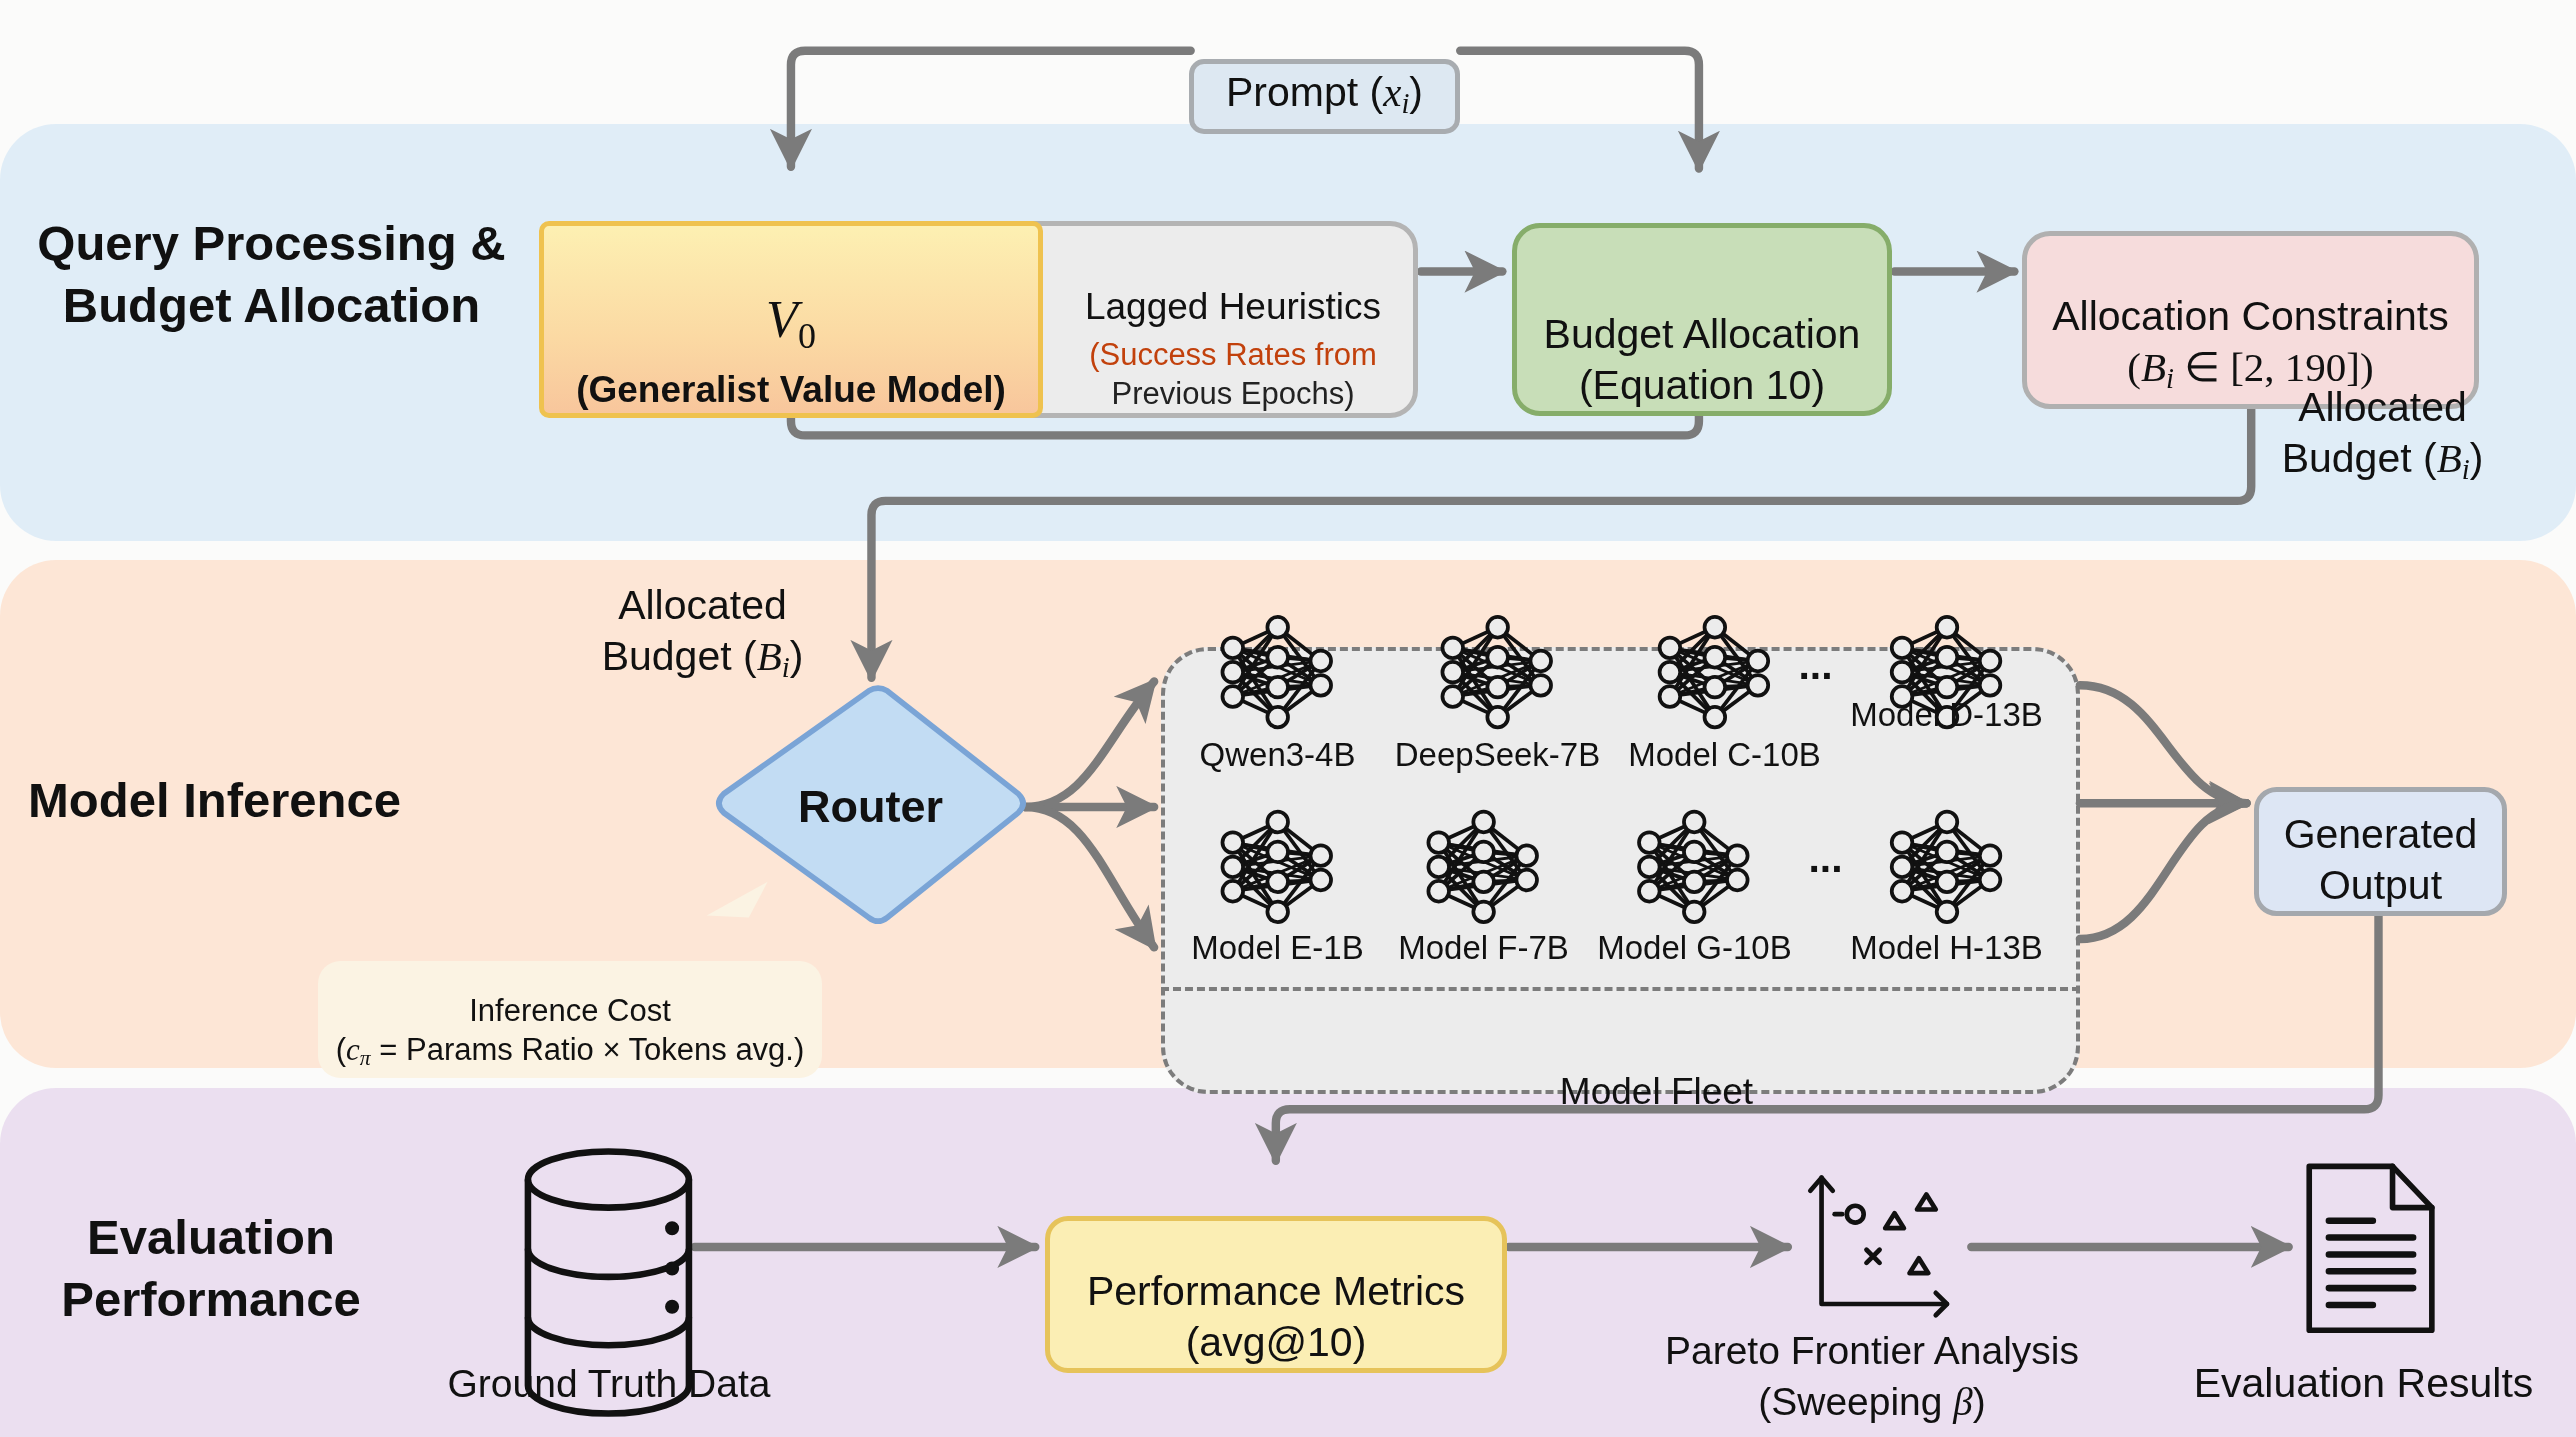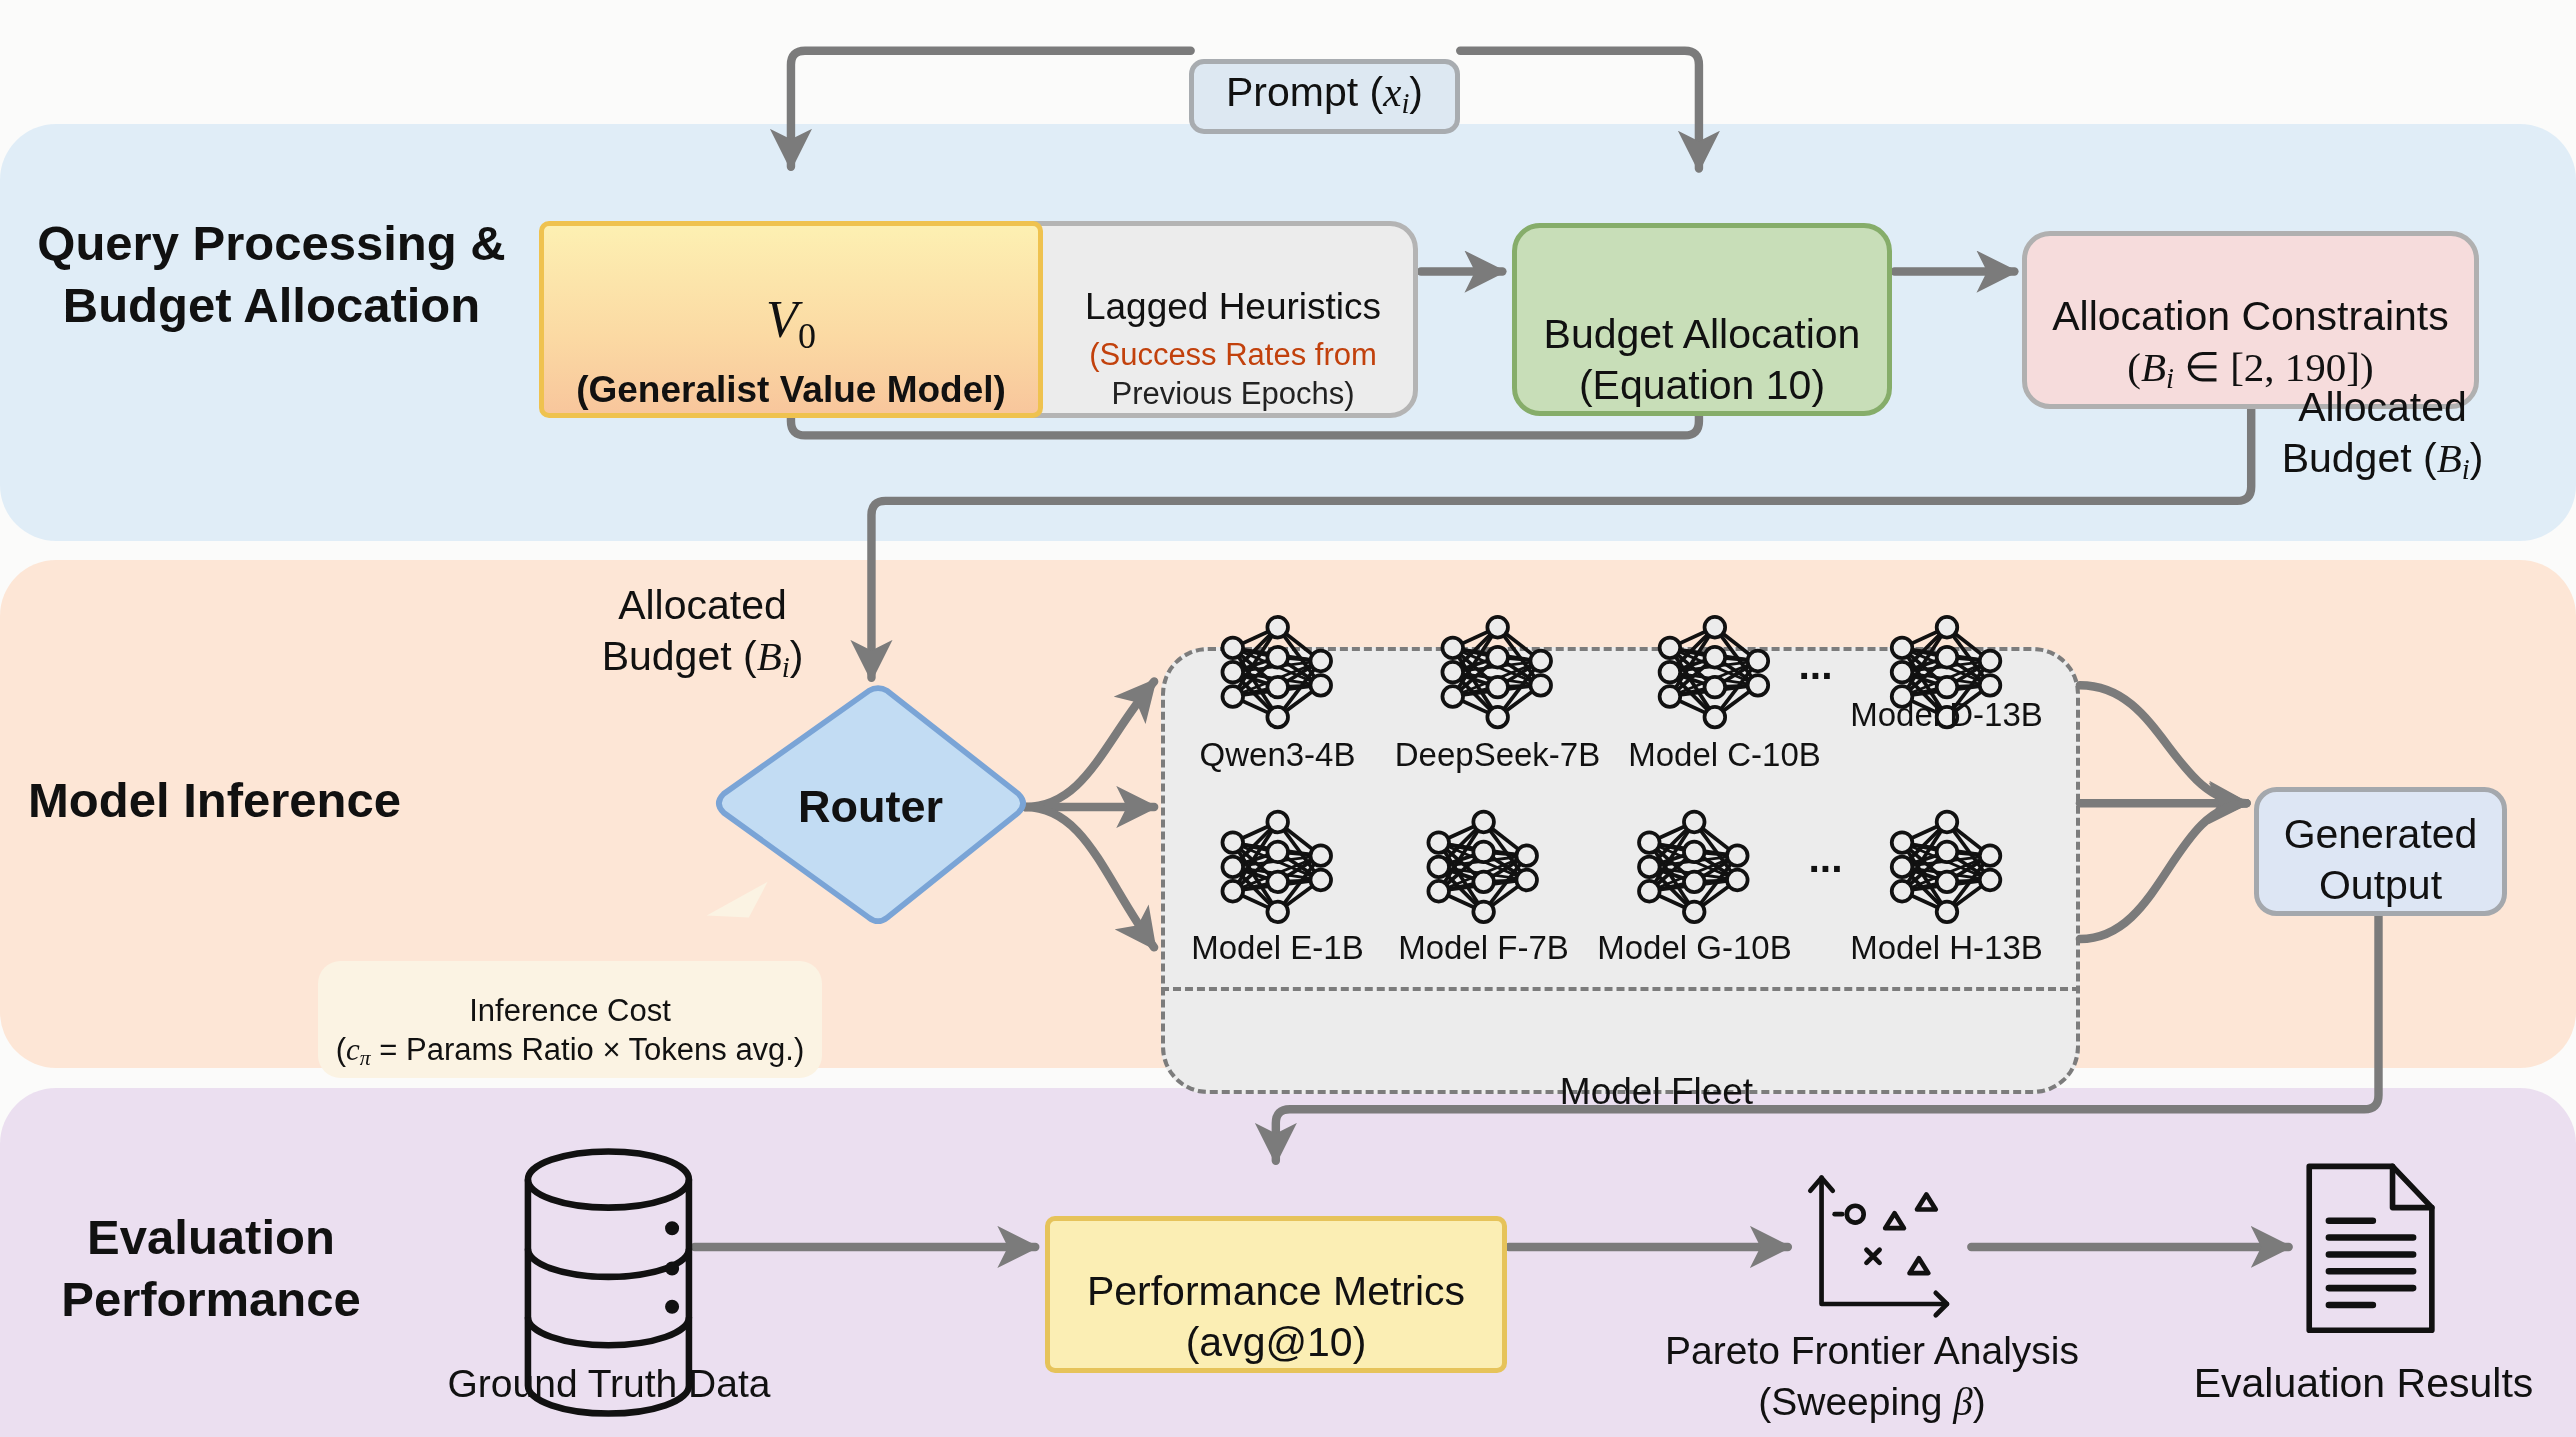--- a/index.html
+++ b/index.html
@@ -19,21 +19,21 @@
   #prompt { left:1189px; top:11.2px; width:271px; height:75px; background:#dde8f2; border:5.6px solid #a8acb0; border-radius:15px; }
   #lagged { left:973px; top:173px; width:445px; height:197px; background:#ececec; border:5.6px solid #b4b4b4; border-radius:28px; padding-left:75px; }
   #v0 { left:539px; top:173px; width:504px; height:197px; border:5.6px solid #efc24f; border-radius:10px;
         background:linear-gradient(180deg,#fdf0b2 0%,#fbd9a3 60%,#f8c69c 100%); }
   #budget { left:1512px; top:175px; width:380px; height:193px; background:#c8deb8; border:5.6px solid #86ad6a; border-radius:28px; }
   #constraints { left:2022px; top:183px; width:457px; height:178px; background:#f6dcdc; border:5.6px solid #b0b0b0; border-radius:28px; }
   #fleet { left:1161px; top:599px; width:919px; height:447px; background:#ececec; border:4.7px dashed #7c7c7c; border-radius:47px; }
   #fleet-sep { position:absolute; left:1161px; top:987px; width:919px; border-top:4.7px dashed #7c7c7c; }
   #cost { left:318px; top:913px; width:504px; height:117px; background:#fbf3e3; border-radius:22.5px; }
   #genout { left:2254px; top:739px; width:253px; height:129px; background:#dde6f4; border:5.6px solid #a4a8ad; border-radius:22.5px; }
-  #perf { left:1045px; top:1168px; width:462px; height:157px; background:#fbeeb4; border:5.6px solid #e6c35a; border-radius:10px; }
+  #perf { left:1045px; top:1168px; width:462px; height:157px; background:#fbeeb4; border:5.6px solid #e6c35a; border-radius:23px; }
   .lbl { position:absolute; text-align:center; }
   .model-lbl { position:absolute; font-size:33px; line-height:37px; text-align:center; width:215px; color:#111; }
   svg.overlay { position:absolute; left:0; top:0; }
 </style>
 </head>
 <body>
 
 <div class="band" id="band-query"></div>
 <div class="band" id="band-infer"></div>
 <div class="band" id="band-eval"></div>

